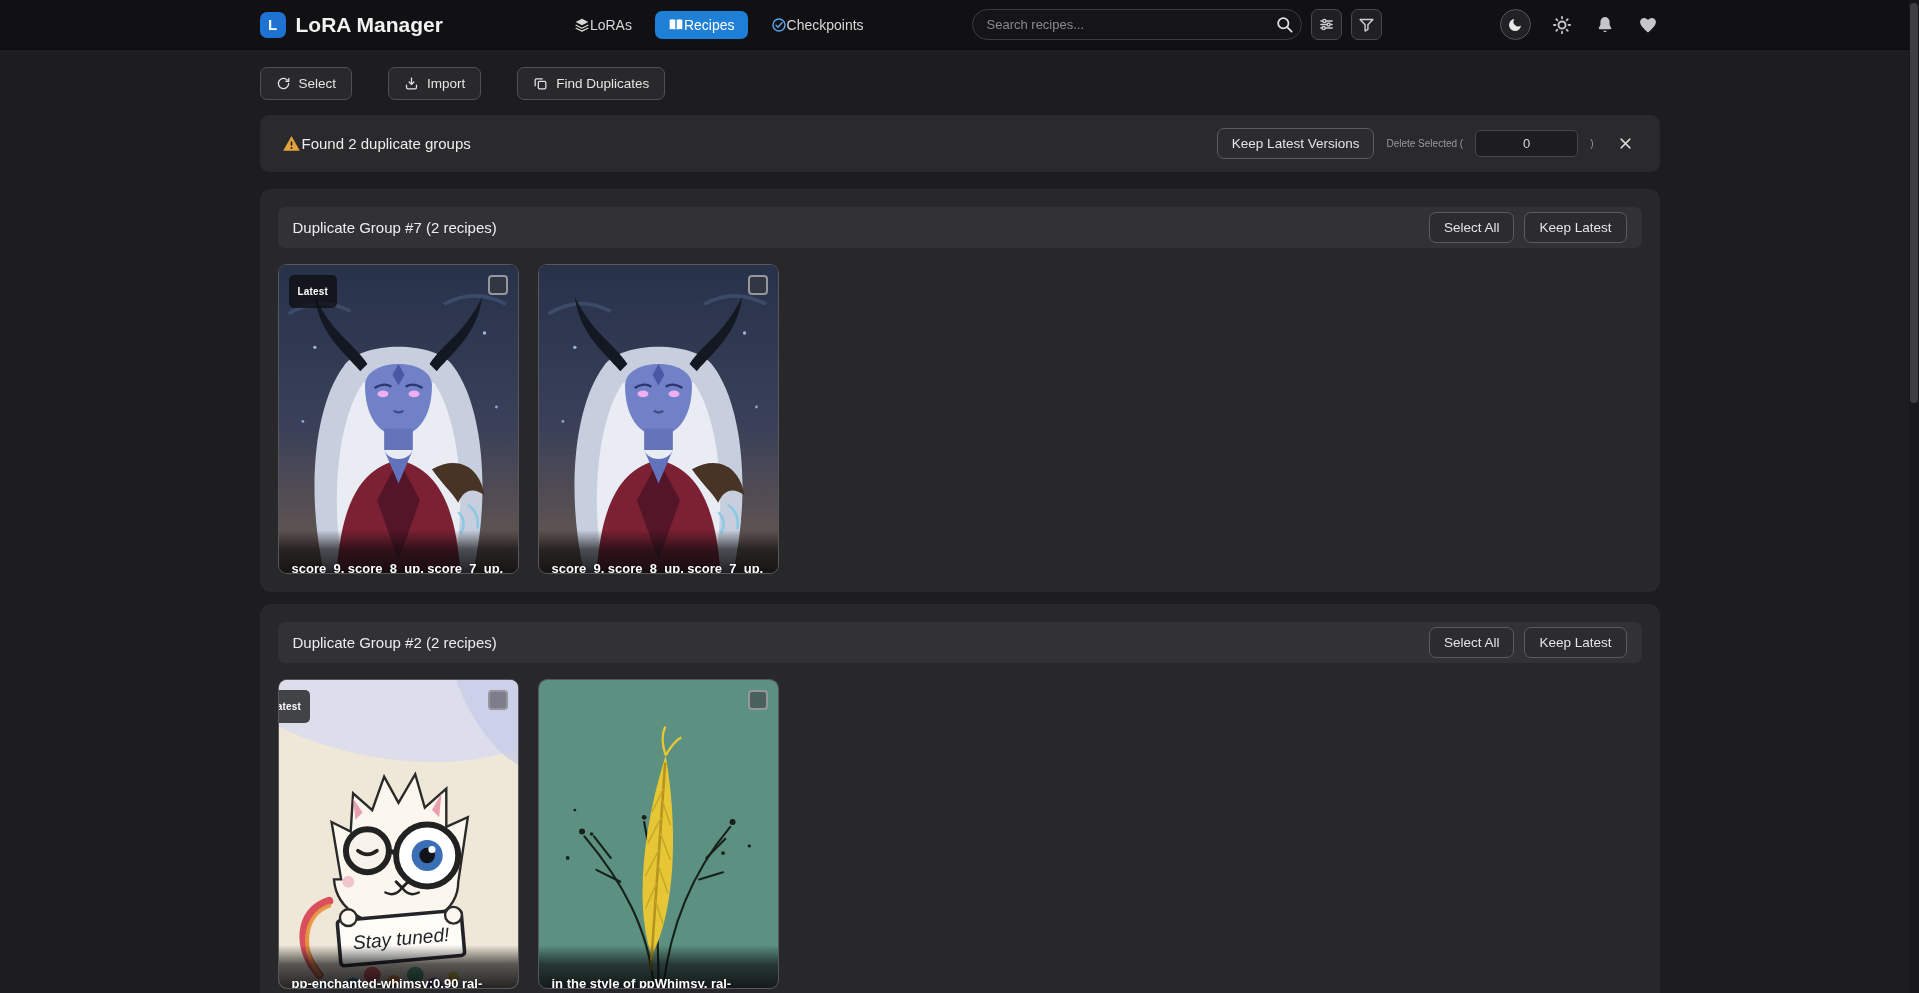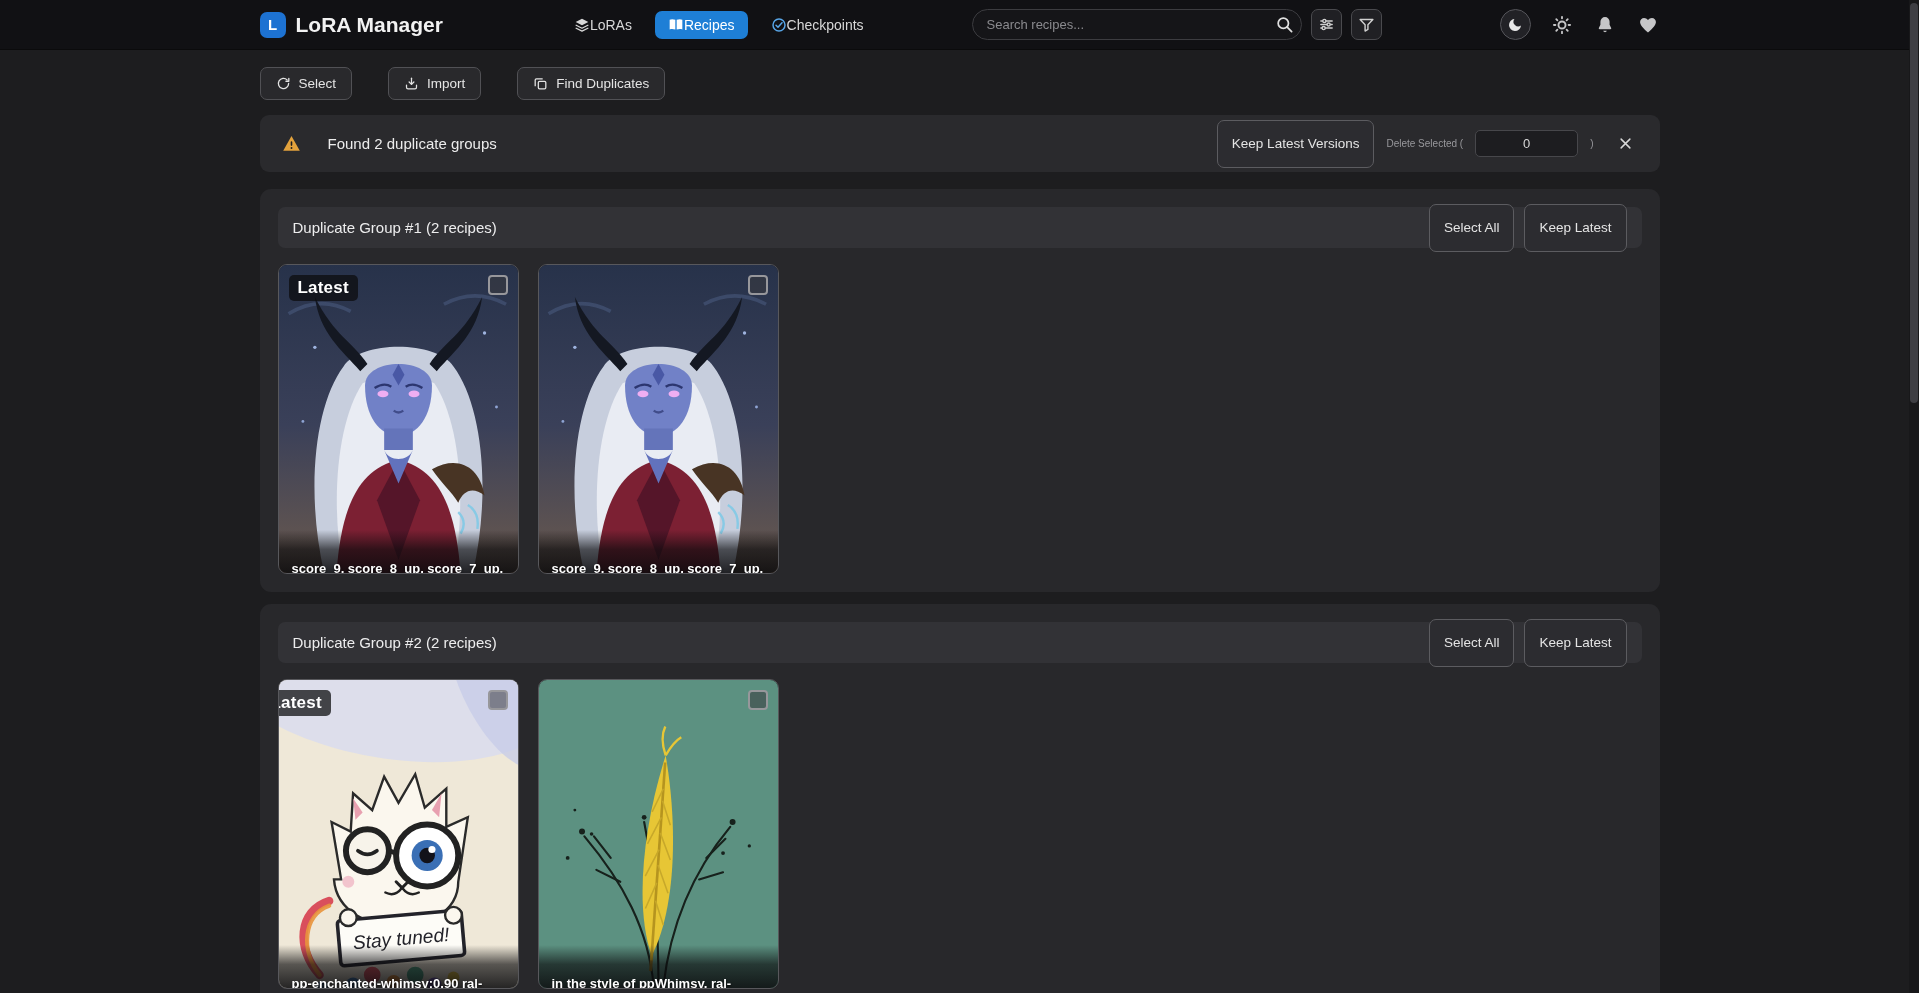--- a/index.html
+++ b/index.html
@@ -47,46 +47,46 @@
   .plain-btn svg { width:20px; height:20px; }
 
   
   .container { width:1400px; margin:0 auto; }
 
   .toolbar { margin-top:18px; display:flex; gap:36px; }
   .btn { display:inline-flex; align-items:center; gap:8px; height:33px; padding:0 15px;
          background:#29292c; border:1px solid #515155; border-radius:7px; color:#e4e4e4;
          font-size:13.5px; cursor:pointer; font-family:inherit; white-space:nowrap; }
   .btn svg { width:15px; height:15px; }
-  .btn.small { height:48px; padding:0 14px; background:#2c2c30; border-color:#5c5c60; }
+  .btn.small { height:31px; padding:0 14px; background:#2c2c30; border-color:#5c5c60; }
 
   .alert { margin-top:15px; background:#2a2a2d; border-radius:9px; height:57px;
            display:flex; align-items:center; padding:0 22px; }
-  .alert-left { display:flex; align-items:center; gap:27px; font-size:15px; color:#ececec; }
+  .alert-left { display:flex; align-items:center; gap:1px; font-size:15px; color:#ececec; }
   .alert-left svg { width:19px; height:19px; }
   .alert-right { margin-left:auto; display:flex; align-items:center; gap:12px; }
   .muted { color:#98989c; font-size:10px;text-align:center; }
   .count-input { width:103px; height:27px; background:#1d1d20; border:1px solid #47474b; border-radius:5px;
                  color:#d8d8d8; text-align:center; font-size:13px; outline:none; font-family:inherit; }
   .close-btn { width:20px; height:20px; border:none; background:transparent; color:#d8d8d8;
                padding:0; margin-left:12px; cursor:pointer; }
   .close-btn svg { width:15px; height:15px; }
 
   .group-panel { margin-top:17px; background:#28282b; border-radius:11px; padding:18px; }
   .group-panel.second { margin-top:12px; }
   .group-header { background:#323236; border-radius:7px; height:41px; display:flex; align-items:center; padding:0 15px; }
   .group-title { font-size:15px; color:#ededee; }
   .group-actions { margin-left:auto; display:flex; gap:10px; }
 
   .cards { display:flex; gap:19px; margin-top:16px; }
   .card { position:relative; width:241px; height:310px; border-radius:9px; overflow:hidden;
           border:1px solid #58585c; background:#111; cursor:pointer; flex:none; }
   .card .art { position:absolute; top:0; left:0; width:100%; height:100%; }
   .badge { position:absolute; top:10px; left:10px; background:rgba(12,12,14,.74); color:#fff;
-           font-size:17px; font-weight:bold; padding:3px 9px; border-radius:5px; letter-spacing:.2px; }
+           font-size:10px; font-weight:bold; padding:11px 9px; border-radius:5px; letter-spacing:.2px; }
   .badge.clipped { left:-17px; }
   .checkbox { position:absolute; top:10px; right:10px; width:20px; height:20px; border:2px solid #97979b;
               border-radius:4px; background:rgba(58,58,62,.55); cursor:pointer; }
   .caption { position:absolute; left:0; right:0; bottom:0; padding:30px 13px 13px;
              background:linear-gradient(180deg, rgba(10,10,12,0) 0%, rgba(10,10,12,.66) 45%, rgba(10,10,12,.88) 100%);
              color:#fff; font-size:13px; font-weight:bold; line-height:17px; max-height:34px; overflow:hidden;
              text-shadow:0 1px 2px rgba(0,0,0,.85); }
 
   
   .mist { stroke:#4d5f85; stroke-width:3; fill:none; opacity:.5; }
@@ -279,21 +279,21 @@
           <svg viewBox="0 0 24 24" fill="none" stroke="currentColor" stroke-width="2.4" stroke-linecap="round">
             <path d="M5 5l14 14M19 5 5 19"></path>
           </svg>
         </span>
       </button>
     </div>
   </div>
 
   <section class="group-panel">
     <div class="group-header">
-      <span class="group-title">Duplicate Group #1 (2 recipes)</span>
+      <span class="group-title">Duplicate Group #7 (2 recipes)</span>
       <div class="group-actions">
         <button class="btn small">Select All</button>
         <button class="btn small">Keep Latest</button>
       </div>
     </div>
     <div class="cards">
 
       <div class="card">
         <svg class="art" viewBox="0 0 200 260" preserveAspectRatio="xMidYMid slice">
           <rect width="200" height="260" fill="url(#gDemon)"></rect>

